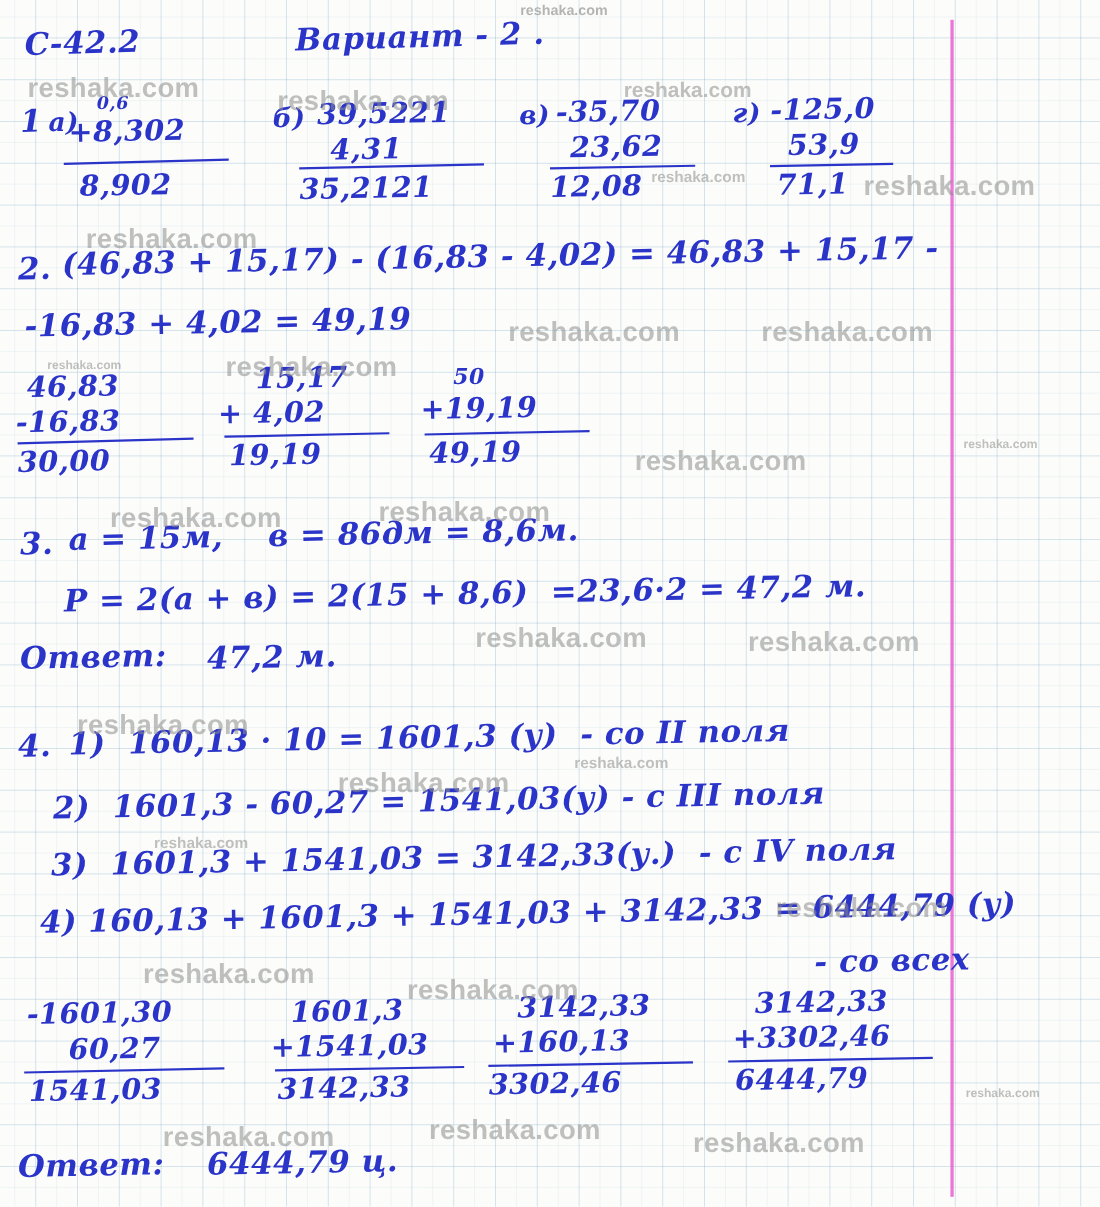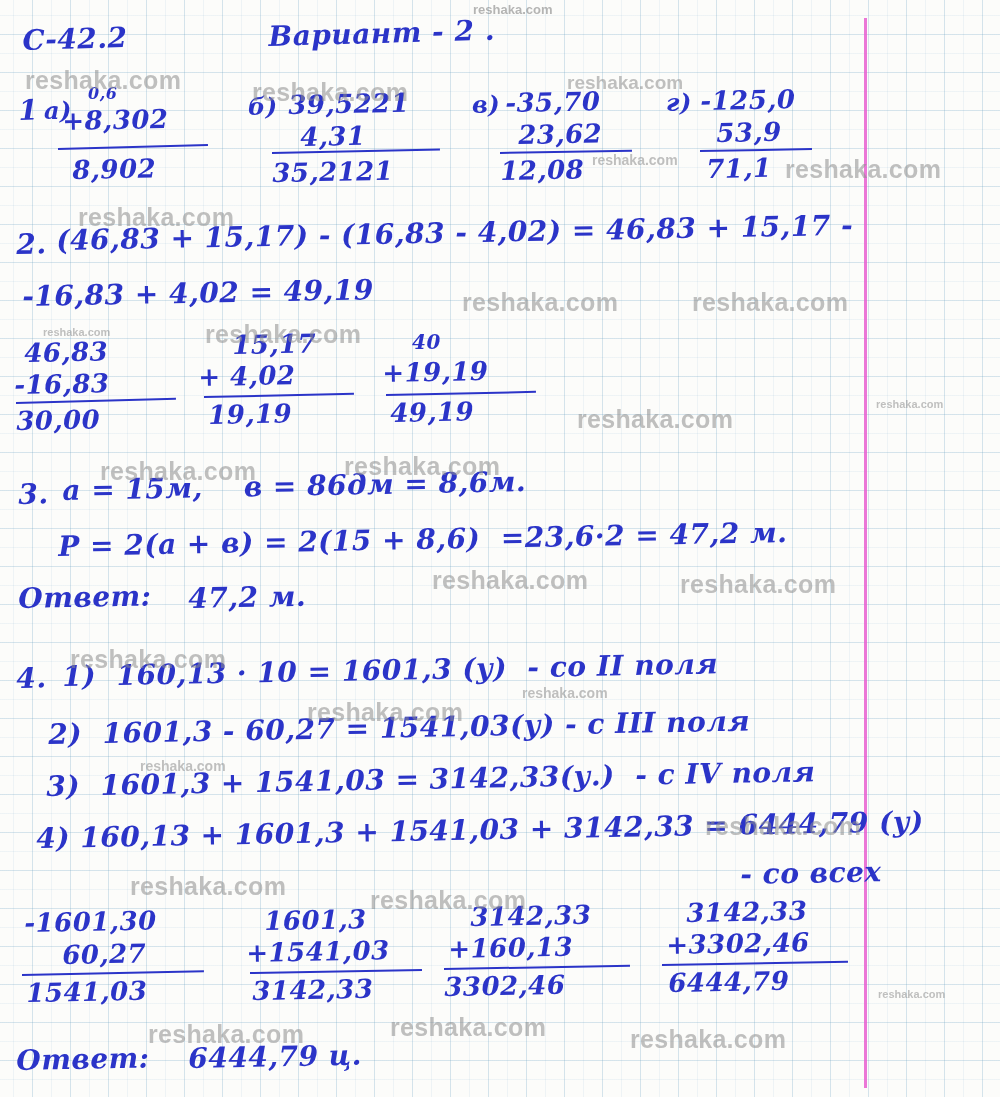--- a/index.html
+++ b/index.html
@@ -120,21 +120,21 @@
   <div class="hw s26 tilt2" style="left:24px;top:338px;">46,83</div>
   <div class="hw s26 tilt2" style="left:14px;top:370px;">-16,83</div>
   <div class="rule" style="left:16px;top:402px;width:160px;transform:rotate(-1.5deg);"></div>
   <div class="hw s26 tilt2" style="left:16px;top:406px;">30,00</div>
 
   <div class="hw s26 tilt2" style="left:232px;top:330px;">15,17</div>
   <div class="hw s26 tilt2" style="left:198px;top:362px;">+ 4,02</div>
   <div class="rule" style="left:204px;top:396px;width:150px;transform:rotate(-1.2deg);"></div>
   <div class="hw s26 tilt2" style="left:208px;top:400px;">19,19</div>
 
-  <div class="hw s20" style="left:412px;top:330px;">40</div>
+  <div class="hw s20" style="left:412px;top:330px;">50</div>
   <div class="hw s26 tilt2" style="left:382px;top:358px;">+19,19</div>
   <div class="rule" style="left:386px;top:394px;width:150px;transform:rotate(-1.2deg);"></div>
   <div class="hw s26 tilt2" style="left:390px;top:398px;">49,19</div>
 
   <div class="hw s28 tilt2" style="left:18px;top:478px;">3.</div>
   <div class="hw s28 tilt2" style="left:62px;top:474px;">a = 15м,    в = 86дм = 8,6м.</div>
   <div class="hw s28 tilt2" style="left:58px;top:530px;">P = 2(a + в) = 2(15 + 8,6)  =23,6·2 = 47,2 м.</div>
   <div class="hw s28 tilt2" style="left:18px;top:582px;">Ответ:</div>
   <div class="hw s28 tilt2" style="left:188px;top:582px;">47,2 м.</div>
 

